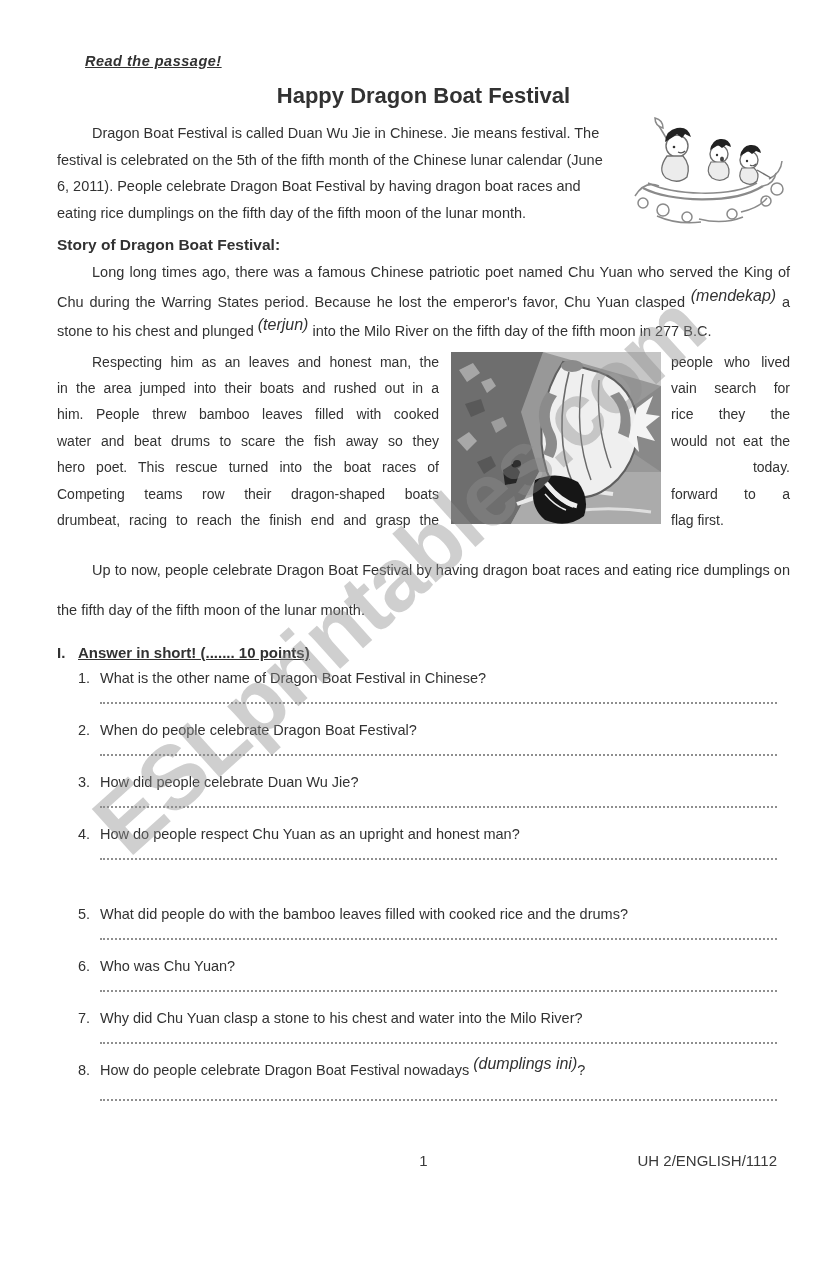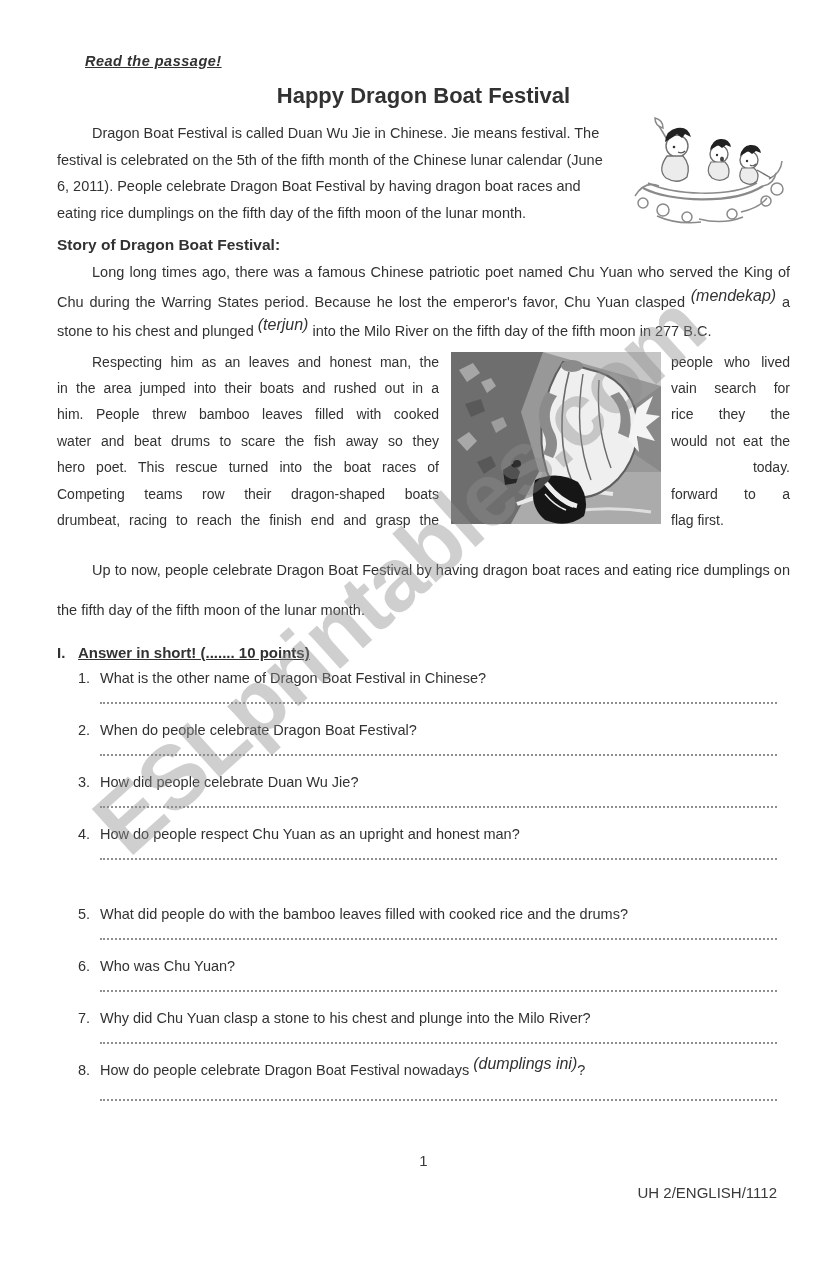--- a/index.html
+++ b/index.html
@@ -132,21 +132,20 @@
     color: #3a3a3a;
   }
   .footer .page-num {
     display: block;
     text-align: center;
   }
   .footer .doc-code {
     position: absolute;
     right: 13px;
     top: 0;
-    margin-top: 32px;
   }
   .watermark {
     position: absolute;
     left: 74px;
     top: 798px;
     transform: rotate(-42deg);
     transform-origin: 0 0;
     font-size: 90px;
     font-weight: bold;
     letter-spacing: -2px;
@@ -322,21 +321,21 @@
       <div class="q-line">
         <span class="q-num">6.</span>
         <span class="q-text">Who was Chu Yuan?</span>
       </div>
       <div class="answer-line"></div>
     </div>
 
     <div class="q-item">
       <div class="q-line">
         <span class="q-num">7.</span>
-        <span class="q-text">Why did Chu Yuan clasp a stone to his chest and plunge into the Milo River?</span>
+        <span class="q-text">Why did Chu Yuan clasp a stone to his chest and water into the Milo River?</span>
       </div>
       <div class="answer-line"></div>
     </div>
 
     <div class="q-item">
       <div class="q-line">
         <span class="q-num">8.</span>
         <span class="q-text"><span>How do people celebrate Dragon Boat Festival nowadays </span><sup class="ann">(dumplings ini)</sup><span>?</span></span>
       </div>
       <div class="answer-line"></div>

